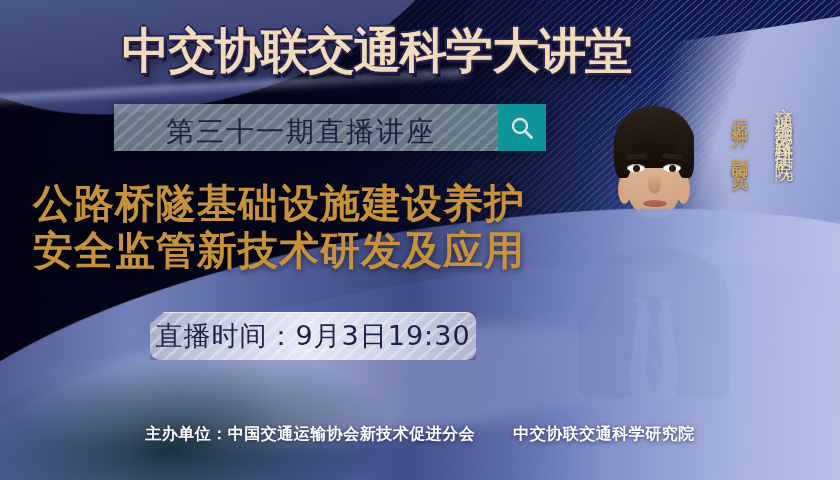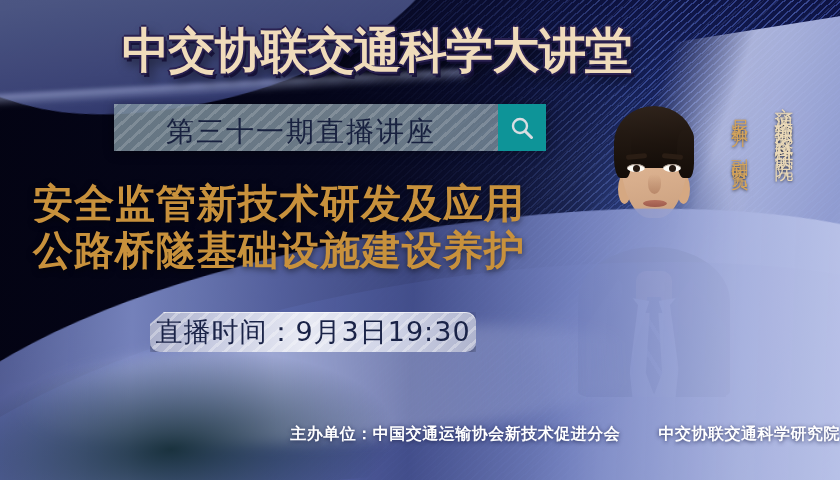--- a/index.html
+++ b/index.html
@@ -277,21 +277,21 @@
     font-weight:700; font-size:40px; line-height:47px;
     color:#c8913c;
     letter-spacing:1px;
     text-shadow:0 2px 6px rgba(0,0,0,.55);
     white-space:nowrap;
   }
   .lec-title .ln{ display:block; }
 
   
   .time-badge{
-    position:absolute; left:150px; top:312px; width:326px; height:40px;
+    position:absolute; left:150px; top:312px; width:326px; height:48px;
     background:linear-gradient(103deg,#a9aec9 0%,#c9cde2 22%,#e7e9f3 48%,#cfd3e6 74%,#aeb3cd 100%);
     border-radius:10px;
     box-shadow:0 3px 12px rgba(0,0,0,.45), inset 0 1px 0 rgba(255,255,255,.6);
     overflow:hidden;
     clip-path:polygon(14px 0, 100% 0, 100% 100%, 0 100%, 0 12px);
   }
   .time-badge::after{
     content:""; position:absolute; inset:0;
     background:repeating-linear-gradient(-42deg, rgba(255,255,255,0) 0 7px, rgba(255,255,255,.30) 7px 10px);
   }
@@ -315,21 +315,21 @@
     writing-mode:vertical-rl; text-orientation:upright;
     font-family:"DejaVu Sans","Liberation Sans",sans-serif;
     font-size:17px; letter-spacing:5px; font-weight:400;
     color:#d3a35b;
     text-shadow:0 1px 3px rgba(0,0,0,.6);
   }
 
   
   .footer{
     position:absolute; left:0; right:0; top:424px;
-    text-align:right;
+    text-align:center;
     font-family:"DejaVu Sans","Liberation Sans",sans-serif;
     font-size:16px; font-weight:700; color:#ffffff;
     letter-spacing:.5px;
     text-shadow:0 1px 4px rgba(20,26,70,.8);
   }
   .footer .gap{ display:inline-block; width:26px; }
 </style>
 </head>
 <body>
 
@@ -385,22 +385,22 @@
     <div class="sub-text">第三十一期直播讲座</div>
   </div>
   <div class="sub-search" style="position:absolute; left:498px; top:104px;">
     <svg width="26" height="26" viewBox="0 0 26 26" aria-hidden="true">
       <circle cx="11" cy="11" r="7" fill="none" stroke="#d9dde2" stroke-width="2.4"></circle>
       <line x1="16.2" y1="16.2" x2="22.5" y2="22.5" stroke="#d9dde2" stroke-width="3" stroke-linecap="round"></line>
     </svg>
   </div>
 
   <div class="lec-title">
+    <span class="ln">公路桥隧基础设施建设养护</span>
     <span class="ln">安全监管新技术研发及应用</span>
-    <span class="ln">公路桥隧基础设施建设养护</span>
   </div>
 
   <div class="time-badge">
     <div class="time-text">直播时间：9月3日19:30</div>
   </div>
 
   <div class="v-org">交通运输部公路科学研究院</div>
   <div class="v-name">尼颖升 副研究员</div>
 
   <div class="footer">

